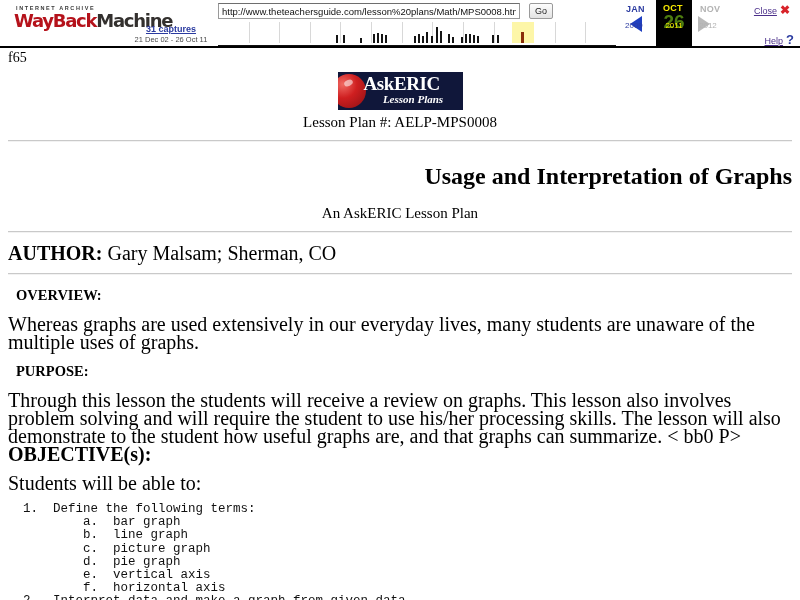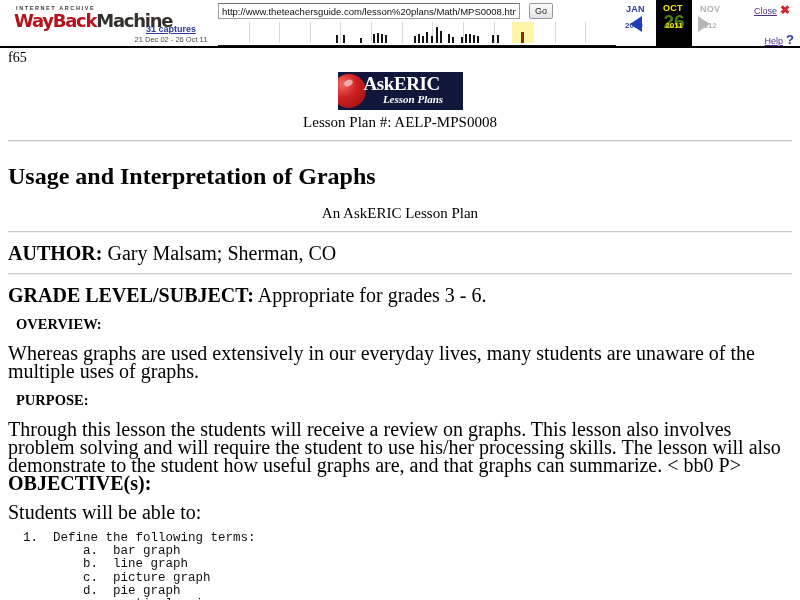--- a/index.html
+++ b/index.html
@@ -165,21 +165,21 @@
     font-family: "Liberation Sans", sans-serif;
     font-size: 19px;
     font-weight: bold;
     color: #4d7c0f;
     line-height: 20px;
   }
   .wb-yr {
     position: absolute;
     top: 21px;
     font-size: 8px;
-    font-weight: bold;
+    font-weight: normal;
     font-family: "Liberation Sans", sans-serif;
   }
   #wb-yr-prev { left: 3px; color: #2b3ba0; }
   #wb-yr-cur  { left: 34px; width: 36px; text-align: center; color: #f7e900; }
   #wb-yr-next { left: 77px; color: #b3b3b3; }
   #wb-arrow-left {
     position: absolute;
     left: 8px; top: 16px;
     width: 0; height: 0;
     border-top: 8px solid transparent;
@@ -306,21 +306,21 @@
 
   hr.rule {
     border: none;
     border-top: 1px solid #c9c9c9;
     border-bottom: 1px solid #f2f2f2;
     margin: 9px 0;
     height: 0;
   }
 
   #doc-title {
-    text-align: left;
+    text-align: right;
     font-size: 24px;
     font-weight: bold;
     margin: 20px 0 11px 0;
     line-height: 28px;
   }
   #doc-subtitle {
     text-align: center;
     font-size: 15px;
     margin: 14px 0 0 0;
     line-height: 18px;
@@ -447,21 +447,20 @@
 
   <h1 id="doc-title">Usage and Interpretation of Graphs</h1>
   <div id="doc-subtitle">An AskERIC Lesson Plan</div>
 
   <hr class="rule">
 
   <p class="body"><b>AUTHOR:</b> <span>Gary Malsam; Sherman, CO</span></p>
 
   <hr class="rule">
 
-  <p class="body"><b>GRADE LEVEL/SUBJECT:</b> <span>Appropriate for grades 3 - 6.</span></p>
 
   <div class="sec-head">OVERVIEW:</div>
   <p class="body">Whereas graphs are used extensively in our everyday lives, many students are unaware of the multiple uses of graphs.</p>
 
   <div class="sec-head">PURPOSE:</div>
   <p class="body"><span>Through this lesson the students will receive a review on graphs. This lesson also involves problem solving and will require the student to use his/her processing skills. The lesson will also demonstrate to the student how useful graphs are, and that graphs can summarize. &lt; bb0 P&gt;</span> <b>OBJECTIVE(s):</b></p>
 
   <p class="body">Students will be able to:</p>
 
   <pre class="mono">  1.  Define the following terms:

